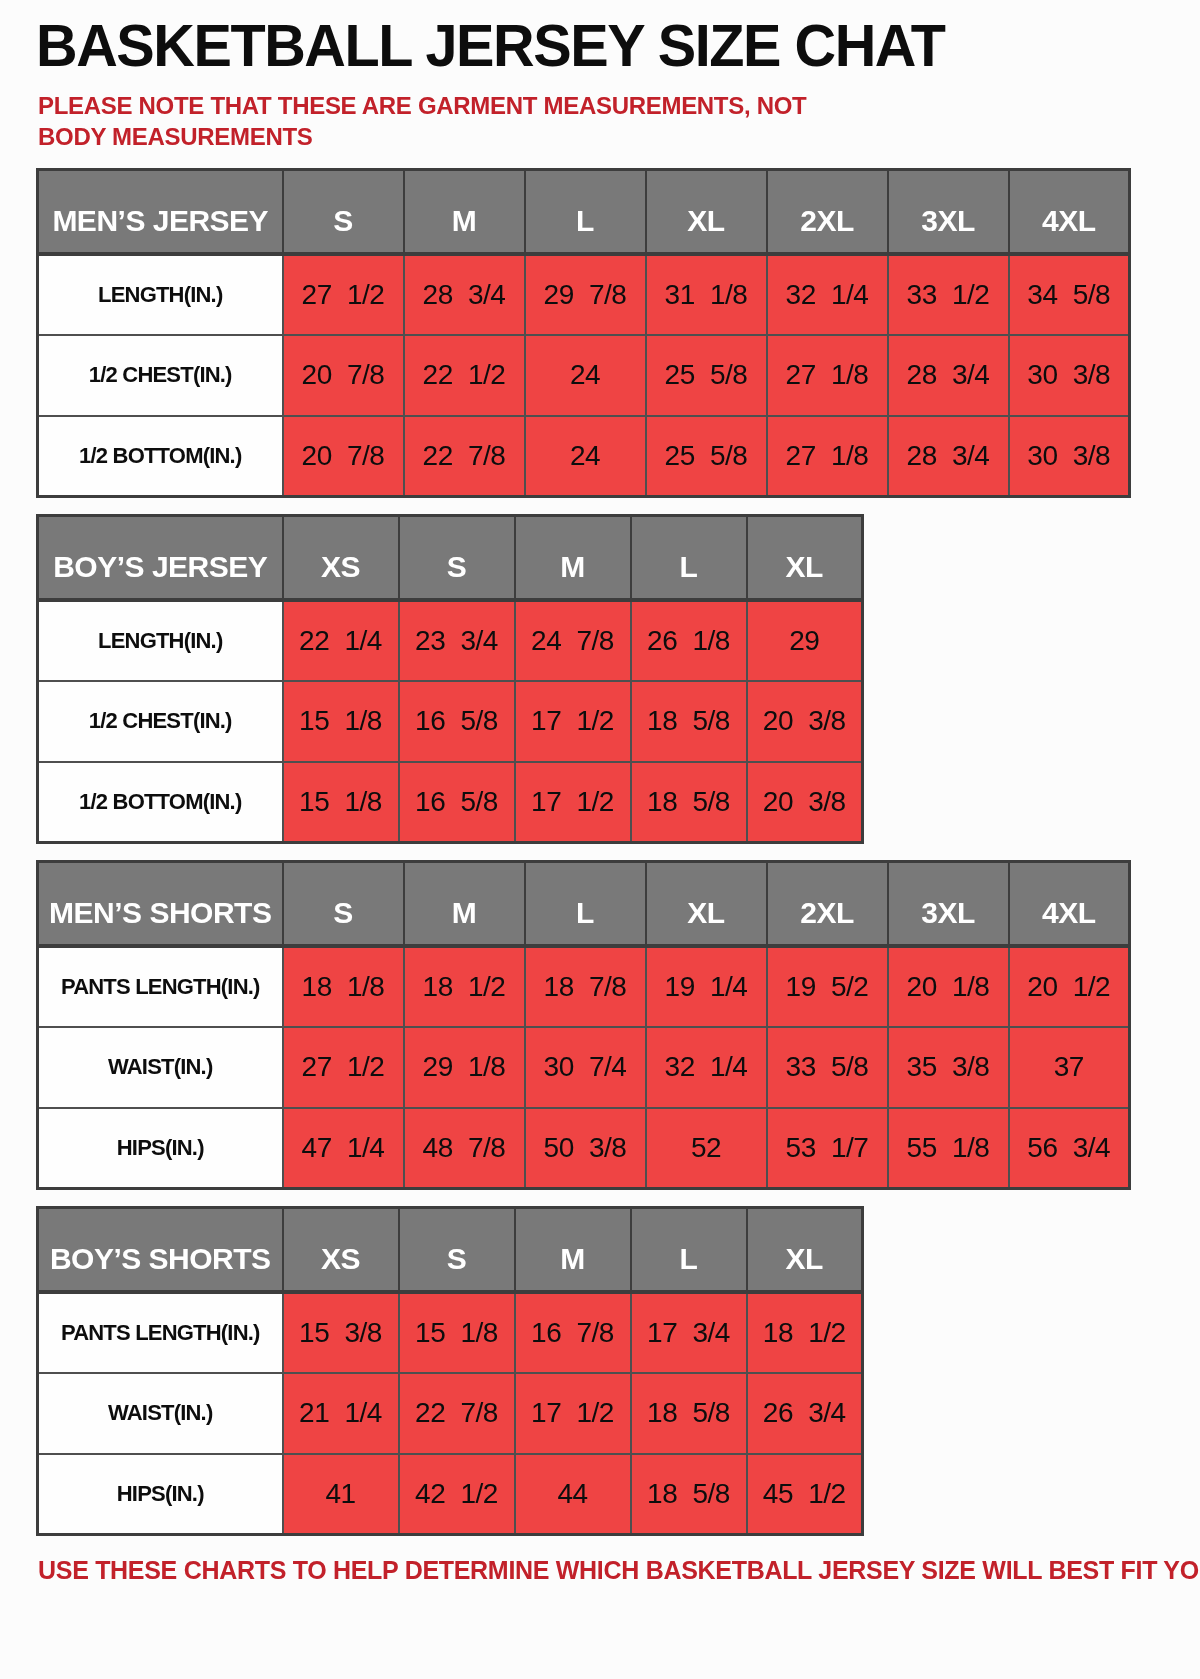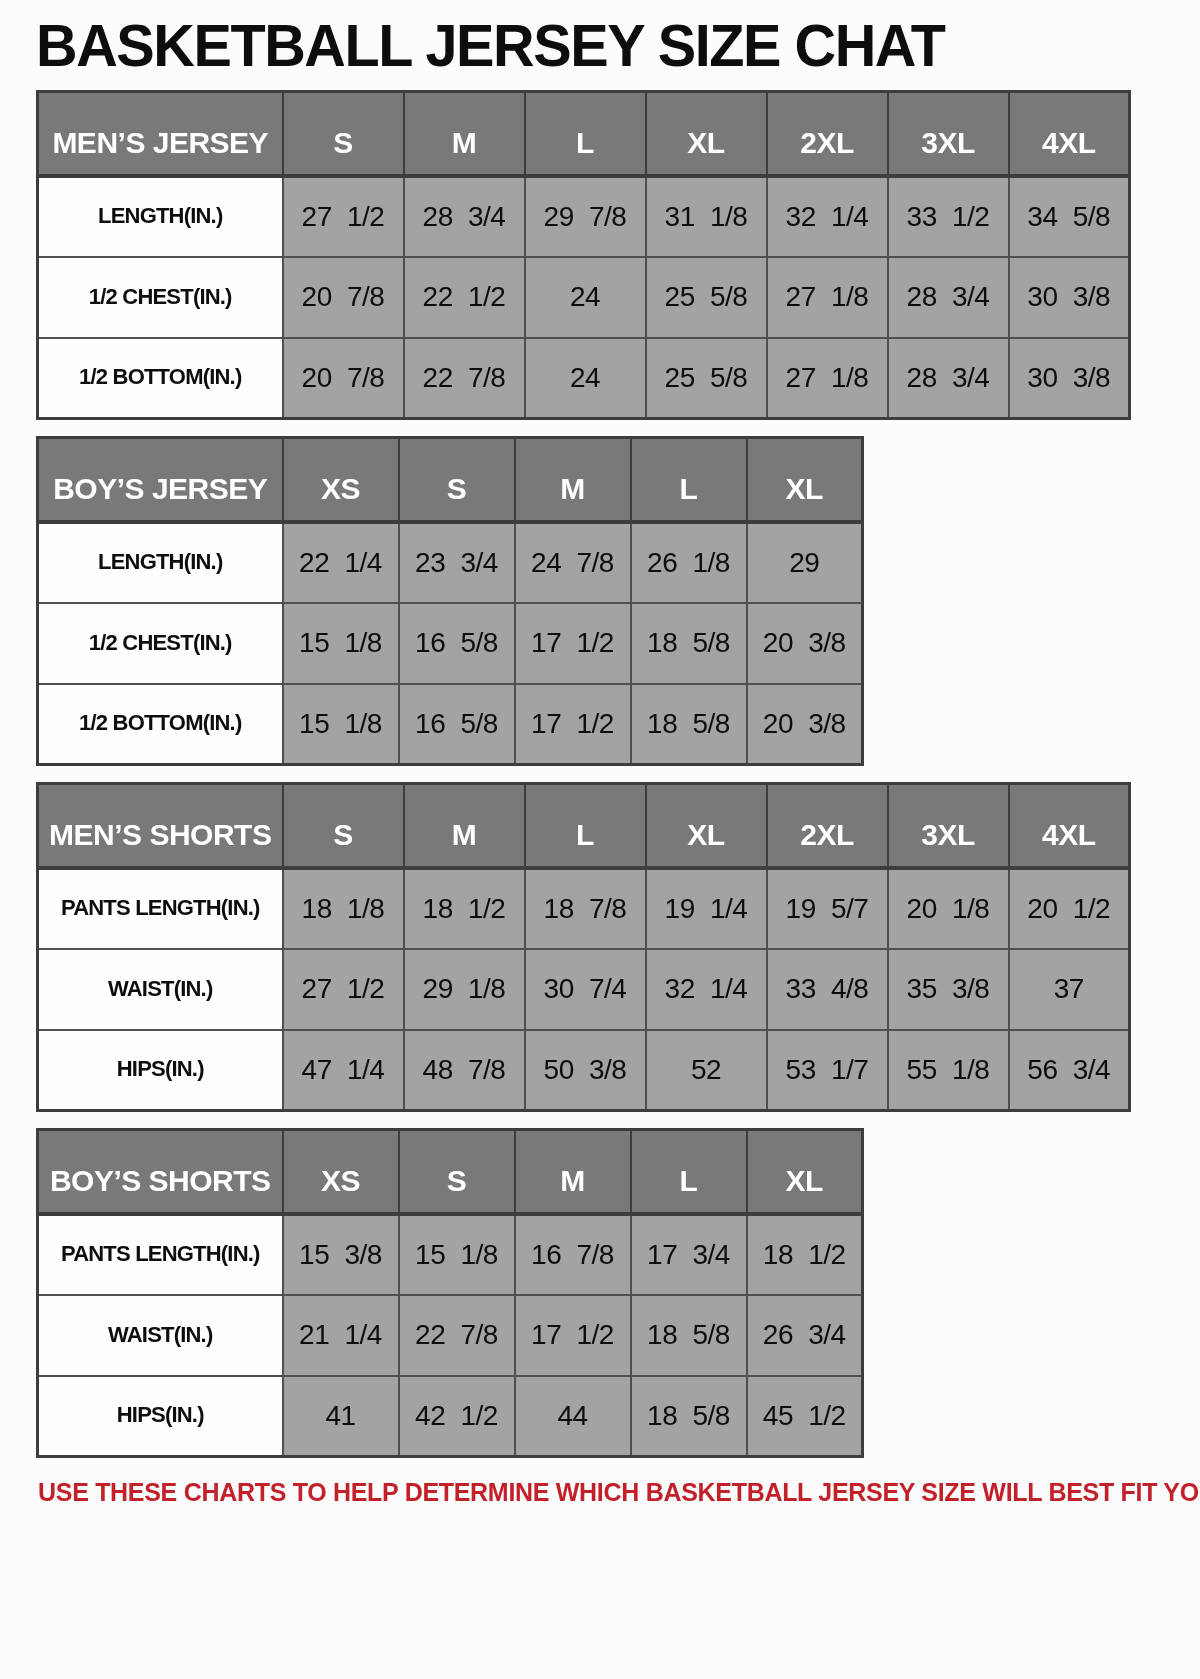--- a/index.html
+++ b/index.html
@@ -36,21 +36,21 @@
     font-weight:bold;
     letter-spacing:-0.3px;
     line-height:1.3;
     max-width:810px;
     margin:0 0 16px 2px;
   }
 
   table.size-table{
     border-collapse:collapse;
     table-layout:fixed;
-    background:#a3a3a3;
+    background:#ef4444;
     border:3px solid var(--border-dark);
     margin:0 0 16px 0;
   }
   .size-table th,.size-table td{
     border:2px solid var(--border-mid);
     text-align:center;
     padding:0 4px;
   }
   .size-table thead th{
     background:var(--header-bg);
@@ -91,20 +91,21 @@
     letter-spacing:-0.3px;
     margin:20px 0 0 2px;
     white-space:nowrap;
   }
 </style>
 </head>
 <body>
 
 <div class="page">
   <h1 class="page-title">BASKETBALL JERSEY SIZE CHAT</h1>
+  <p class="note">PLEASE NOTE THAT THESE ARE GARMENT MEASUREMENTS, NOT BODY MEASUREMENTS</p>
 
   <div>
     <div>
         <table class="size-table wide">
           <colgroup>
             <col class="label-col">
             <col class="size-col">
             <col class="size-col">
             <col class="size-col">
             <col class="size-col">
@@ -230,31 +231,31 @@
               <th>4XL</th>
             </tr>
           </thead>
           <tbody>
             <tr>
               <th>PANTS LENGTH(IN.)</th>
               <td>18 1/8</td>
               <td>18 1/2</td>
               <td>18 7/8</td>
               <td>19 1/4</td>
-              <td>19 5/7</td>
+              <td>19 5/2</td>
               <td>20 1/8</td>
               <td>20 1/2</td>
             </tr>
             <tr>
               <th>WAIST(IN.)</th>
               <td>27 1/2</td>
               <td>29 1/8</td>
               <td>30 7/4</td>
               <td>32 1/4</td>
-              <td>33 4/8</td>
+              <td>33 5/8</td>
               <td>35 3/8</td>
               <td>37</td>
             </tr>
             <tr>
               <th>HIPS(IN.)</th>
               <td>47 1/4</td>
               <td>48 7/8</td>
               <td>50 3/8</td>
               <td>52</td>
               <td>53 1/7</td>

